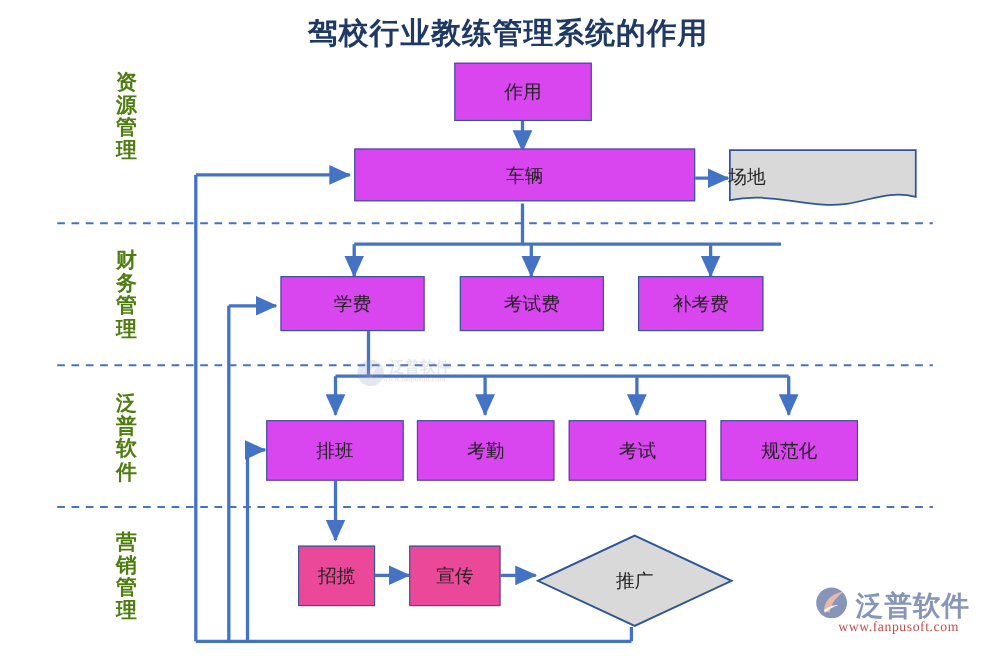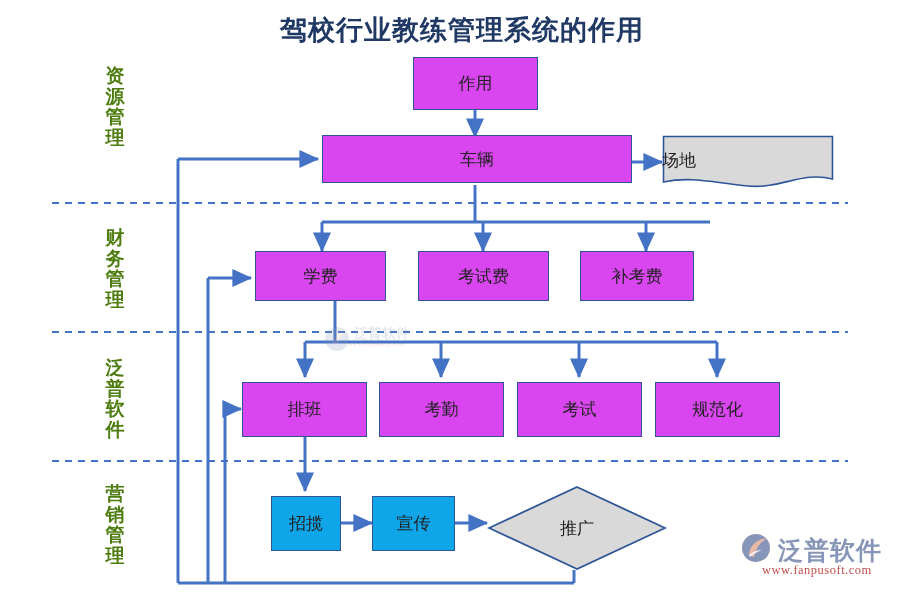--- a/index.html
+++ b/index.html
@@ -13,21 +13,21 @@
 
   .lane-label{position:absolute;width:34px;text-align:center;
               font-size:19px;font-weight:bold;color:#4d7c0f;line-height:1.08;
               font-family:"Liberation Serif","DejaVu Serif",serif;
               word-break:break-all;}
 
   .node{position:absolute;box-sizing:border-box;display:flex;
         align-items:center;justify-content:center;
         border:1.6px solid #2E5597;background:#d946ef;color:#222222;
         font-size:17px;font-family:"Liberation Serif","DejaVu Serif",serif;}
-  .node.blue{background:#0ea5e9;justify-content:center;}
+  .node.blue{background:#ec4899;justify-content:center;}
 
   .doc-node{position:absolute;display:flex;align-items:center;
             justify-content:flex-start;color:#222222;font-size:17px;
             font-family:Liberation Serif, serif;}
   .doc-node .lbl{position:relative;z-index:2;margin-bottom:8px;}
 
   .diamond{position:absolute;display:flex;align-items:center;
            justify-content:center;color:#222222;font-size:17px;
            font-family:"Liberation Serif","DejaVu Serif",serif;}
   .diamond .lbl{position:relative;z-index:2;}

